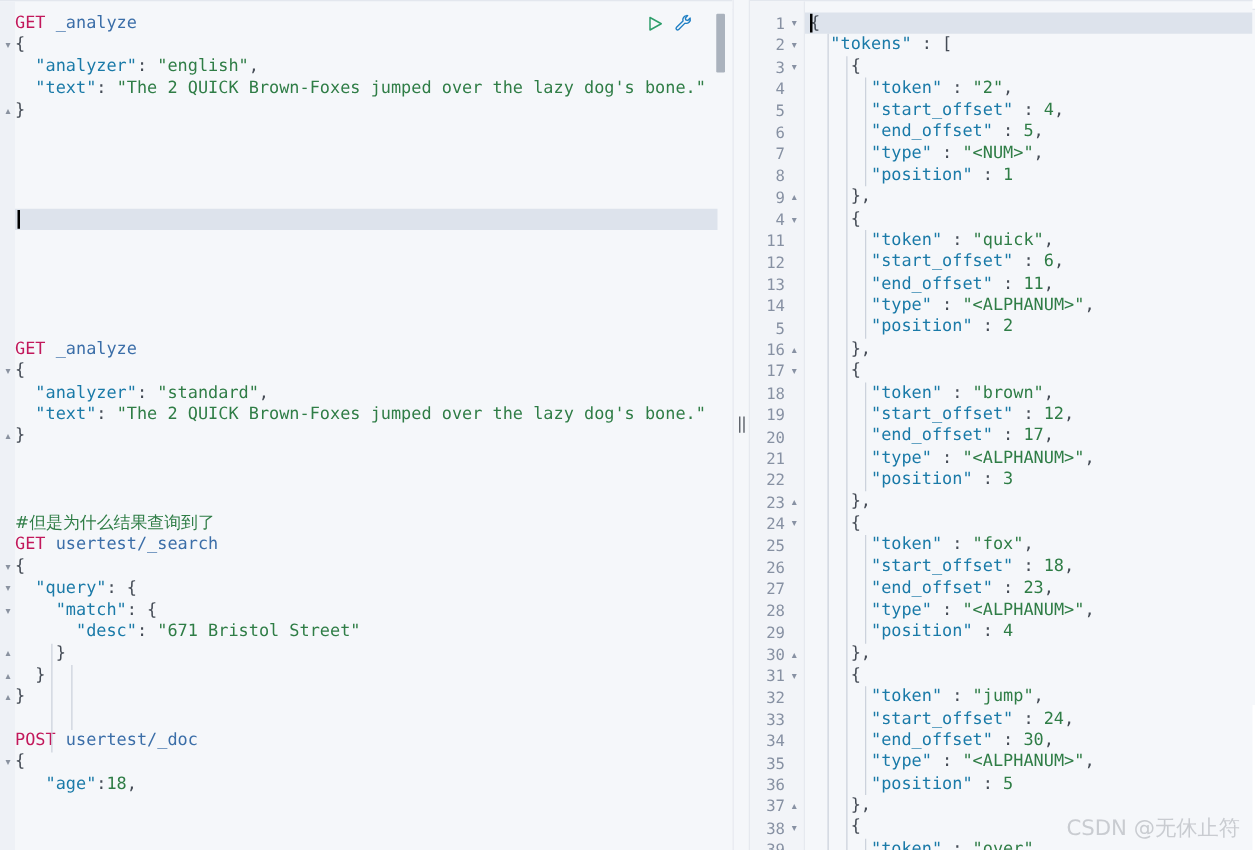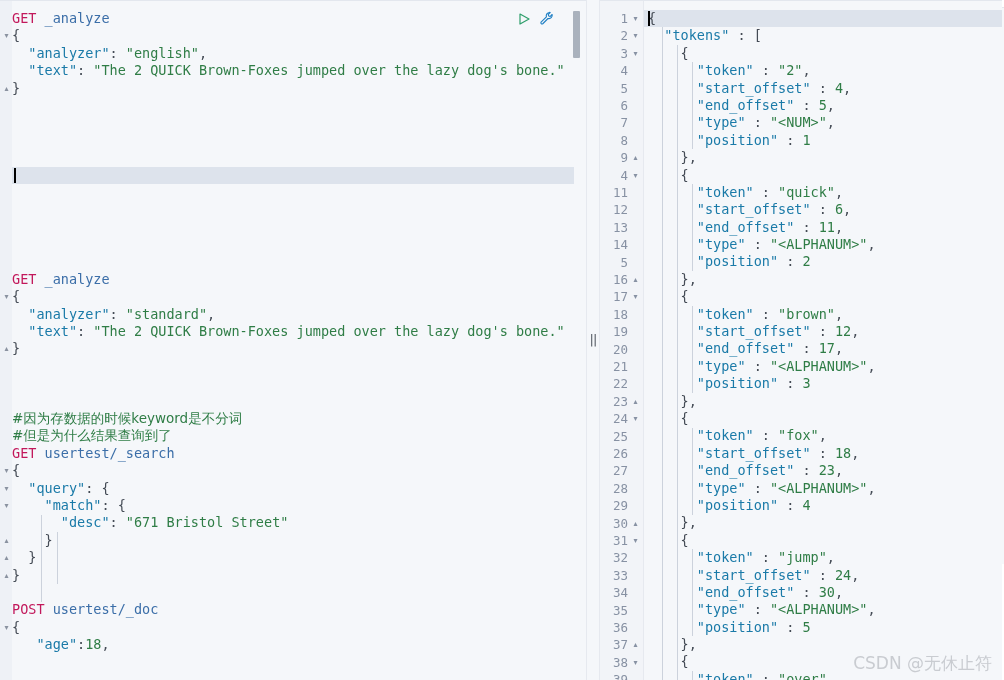--- a/index.html
+++ b/index.html
@@ -255,21 +255,20 @@
         <div class="code-line"></div>
         <div class="code-line"></div>
         <div class="code-line"><span class="tok-method">GET</span><span> </span><span class="tok-path">_analyze</span></div>
         <div class="code-line"><span class="fold">▾</span><span class="tok-punct">{</span></div>
         <div class="code-line"><span>  </span><span class="tok-key">"analyzer"</span><span class="tok-punct">: </span><span class="tok-str">"standard"</span><span class="tok-punct">,</span></div>
         <div class="code-line"><span>  </span><span class="tok-key">"text"</span><span class="tok-punct">: </span><span class="tok-str">"The 2 QUICK Brown-Foxes jumped over the lazy dog's bone."</span></div>
         <div class="code-line"><span class="fold">▴</span><span class="tok-punct">}</span></div>
         <div class="code-line"></div>
         <div class="code-line"></div>
         <div class="code-line"></div>
-        <div class="code-line"><span class="tok-comment cjk">#因为存数据的时候keyword是不分词</span></div>
         <div class="code-line"><span class="tok-comment cjk">#但是为什么结果查询到了</span></div>
         <div class="code-line"><span class="tok-method">GET</span><span> </span><span class="tok-path">usertest/_search</span></div>
         <div class="code-line"><span class="fold">▾</span><span class="tok-punct">{</span></div>
         <div class="code-line"><span class="fold">▾</span><span>  </span><span class="tok-key">"query"</span><span class="tok-punct">: {</span></div>
         <div class="code-line"><span class="fold">▾</span><span>    </span><span class="tok-key">"match"</span><span class="tok-punct">: {</span></div>
         <div class="code-line"><span>      </span><span class="tok-key">"desc"</span><span class="tok-punct">: </span><span class="tok-str">"671 Bristol Street"</span></div>
         <div class="code-line"><span class="fold">▴</span><span>    </span><span class="tok-punct">}</span></div>
         <div class="code-line"><span class="fold">▴</span><span>  </span><span class="tok-punct">}</span></div>
         <div class="code-line"><span class="fold">▴</span><span class="tok-punct">}</span></div>
         <div class="code-line"></div>

